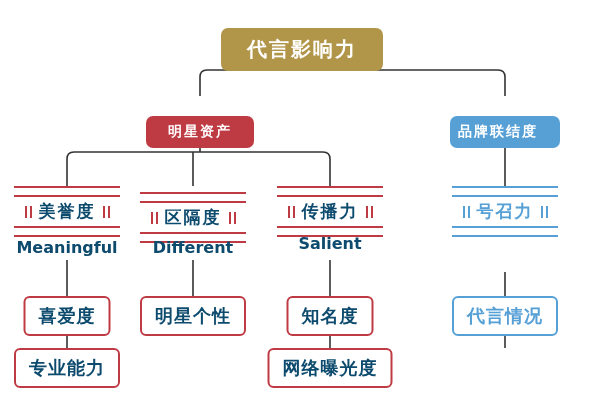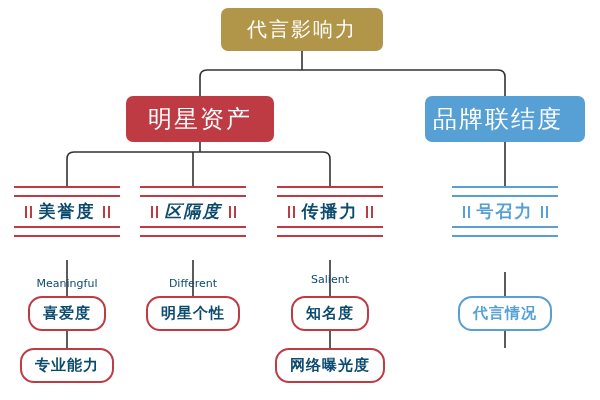--- a/index.html
+++ b/index.html
@@ -4,36 +4,36 @@
 <style>
   html,body{margin:0;padding:0;}
   body{
     width:600px;height:400px;background:#ffffff;
     font-family:"DejaVu Sans","Liberation Sans",sans-serif;
     position:relative;overflow:hidden;
   }
   .stage{position:absolute;left:0;top:0;width:600px;height:400px;}
   svg.wires{position:absolute;left:0;top:0;z-index:0;}
   .node{position:absolute;transform:translateX(-50%);z-index:1;box-sizing:border-box;}
-  .pill{color:#fff;font-weight:normal;text-align:center;border-radius:7px;white-space:nowrap;}
+  .pill{color:#fff;font-weight:bold;text-align:center;border-radius:7px;white-space:nowrap;margin-top:20px;}
   .root-pill{background:#b19548;font-size:20px;padding:8px 26px;letter-spacing:2px;}
-  .branch-pill{font-size:24px;padding:7px 22px;letter-spacing:2px;}
+  .branch-pill{font-size:14px;padding:7px 22px;letter-spacing:2px;}
   .bg-red{background:#bf3b44;}
   .bg-blue{background:#56a0d6;}
   .cat{width:106px;text-align:center;}
   .cat .rule{height:7px;border-top:2px solid;border-bottom:2px solid;}
   .cat .label-row{display:flex;align-items:center;justify-content:center;gap:7px;padding:3px 0;}
   .cat .tick{width:3px;height:12px;border-left:2px solid;border-right:2px solid;}
   .cat .txt{font-size:17px;font-weight:bold;letter-spacing:2px;}
   .red{color:#0c4a6e;}
   .blue{color:#56a0d6;}
   .red .rule,.red .tick{border-color:#bf3b44;}
   .blue .rule,.blue .tick{border-color:#56a0d6;}
-  .eng{font-size:11px;font-weight:normal;text-align:center;line-height:1.15;margin-top:39px;}
-  .leaf{border:2px solid;border-radius:14px;background:#fff;font-size:15px;font-weight:bold;
+  .eng{font-size:16px;font-weight:bold;text-align:center;line-height:1.15;}
+  .leaf{border:2px solid;border-radius:6px;background:#fff;font-size:18px;font-weight:bold;
         padding:6px 13px;white-space:nowrap;text-align:center;letter-spacing:1px;}
   .leaf.red{border-color:#bf3b44;}
   .leaf.blue{border-color:#56a0d6;}
 </style>
 </head>
 <body>
 
 <div class="stage">
 
   <svg class="wires" width="600" height="400" viewBox="0 0 600 400">
@@ -67,21 +67,21 @@
   <div class="node cat red" style="left:67px;top:186px;">
     <div class="rule"></div>
     <div class="label-row">
       <span class="tick"></span>
       <span class="txt">美誉度</span>
       <span class="tick"></span>
     </div>
     <div class="rule"></div>
   </div>
 
-  <div class="node cat red" style="left:193px;top:186px;font-style:italic;">
+  <div class="node cat red" style="left:193px;top:192px;">
     <div class="rule"></div>
     <div class="label-row">
       <span class="tick"></span>
       <span class="txt">区隔度</span>
       <span class="tick"></span>
     </div>
     <div class="rule"></div>
   </div>
 
   <div class="node cat red" style="left:330px;top:186px;">

